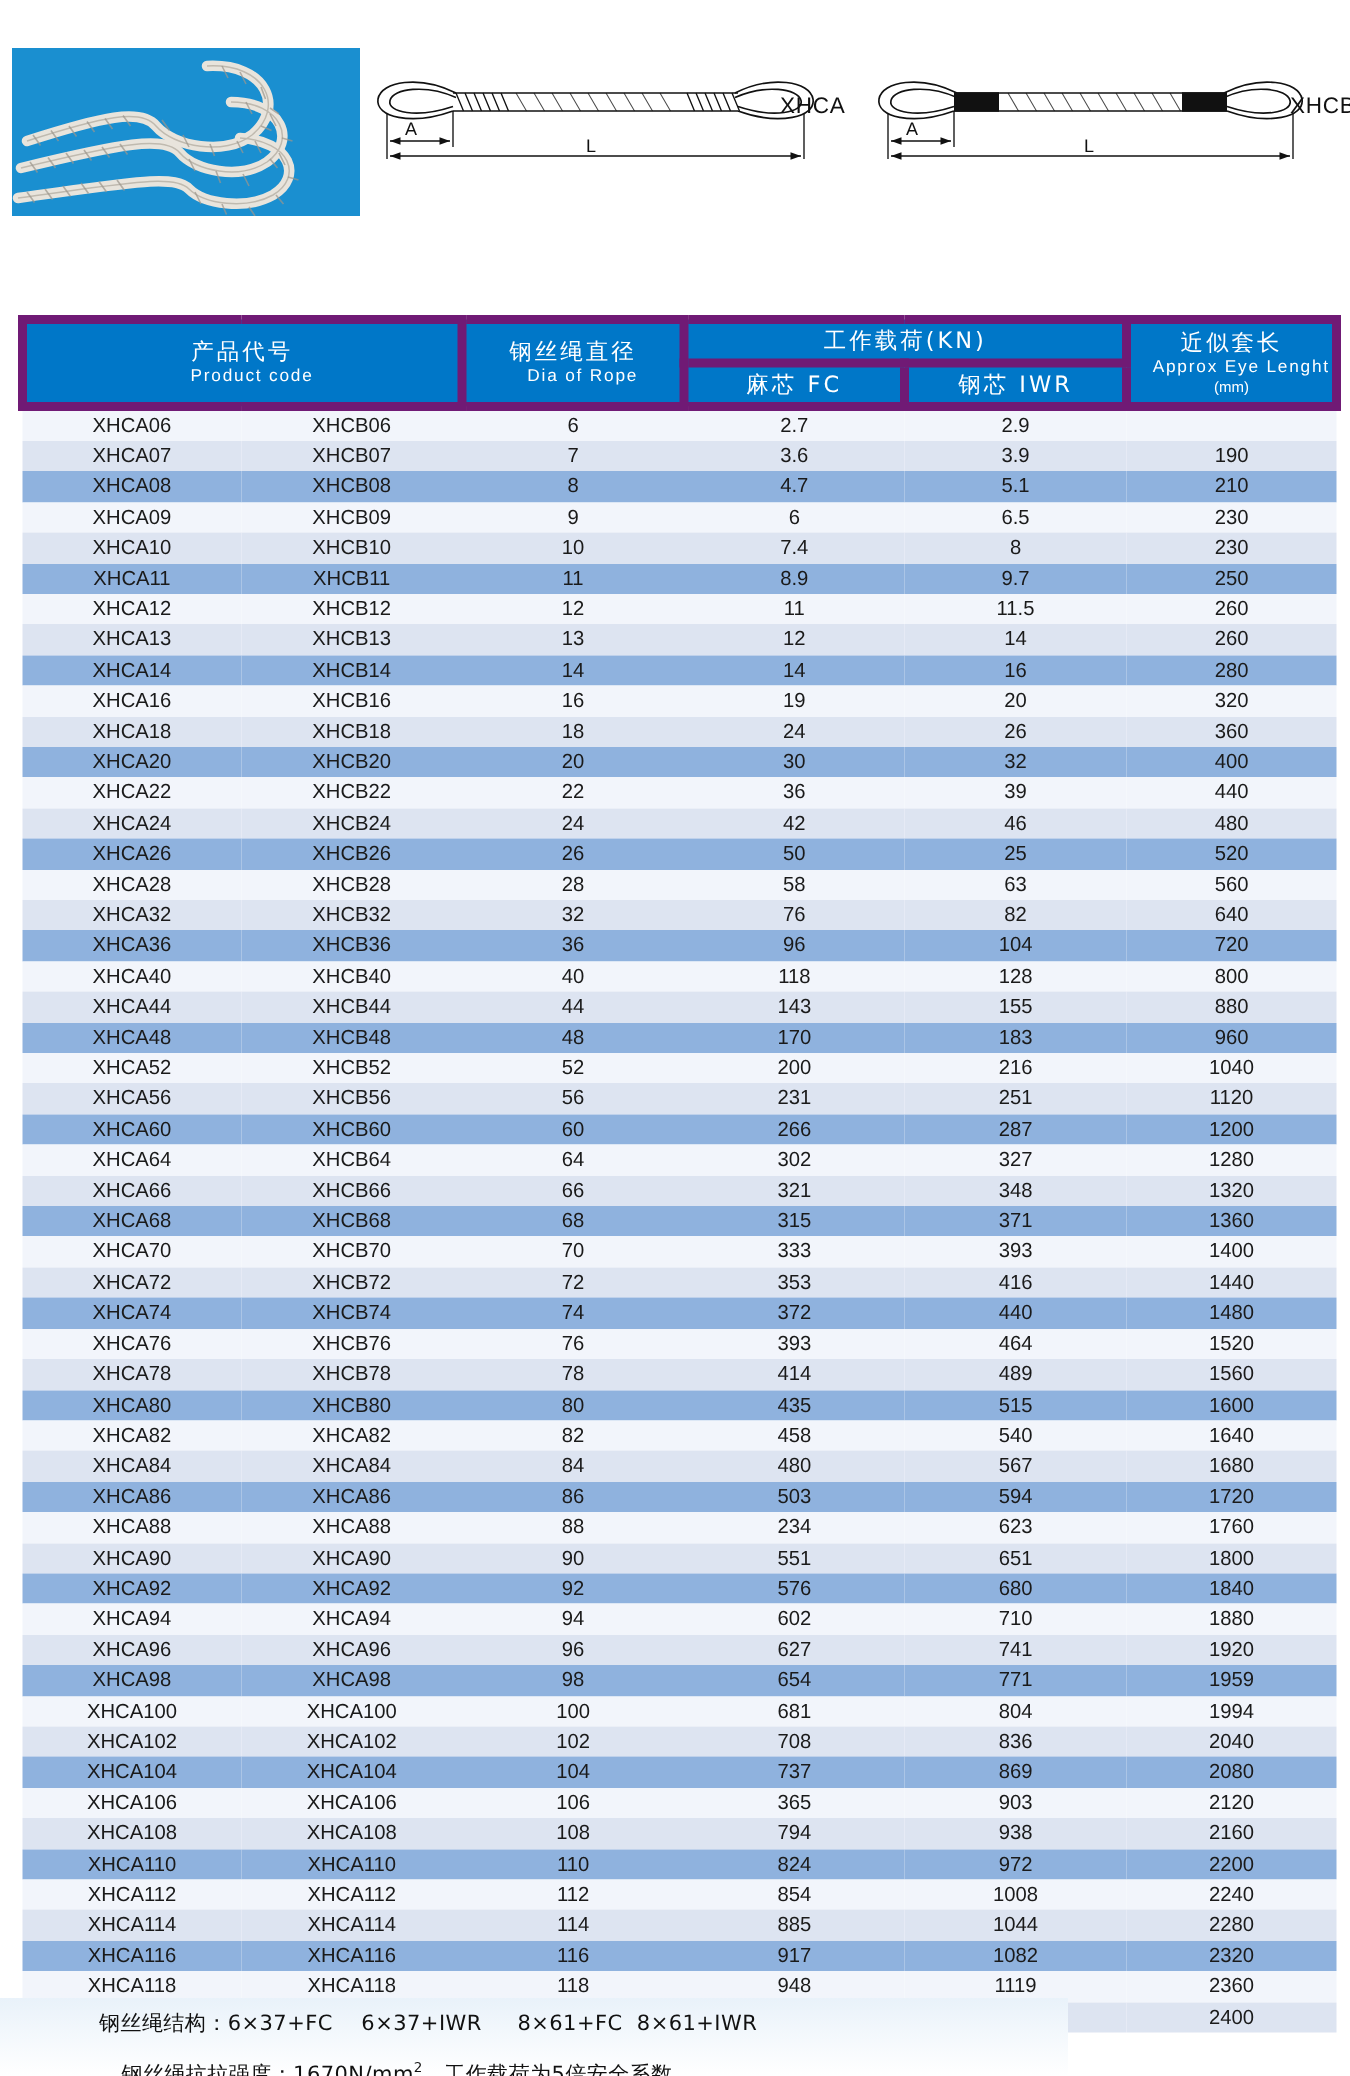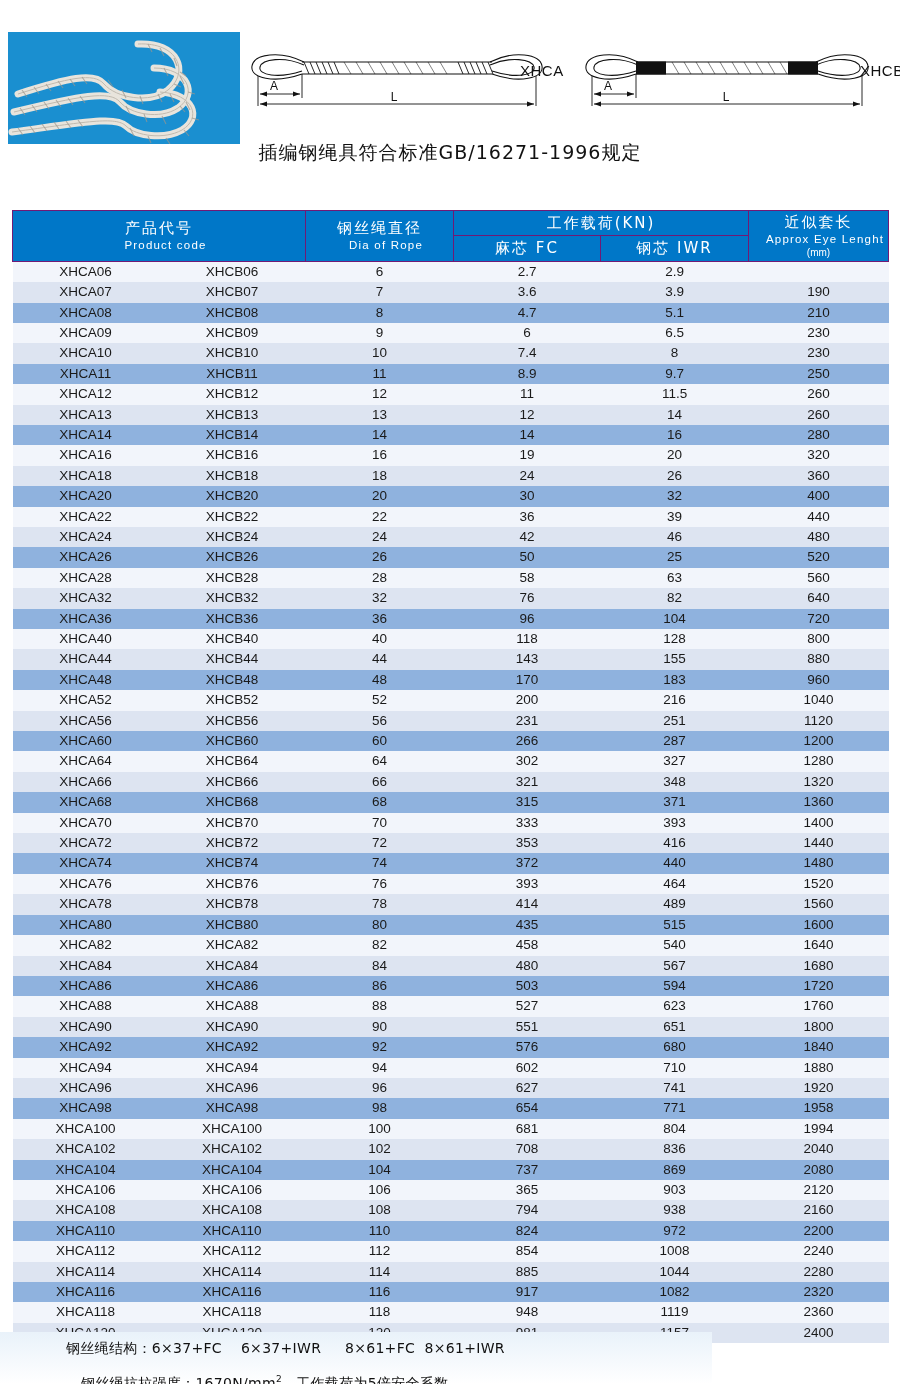--- a/index.html
+++ b/index.html
@@ -35,21 +35,21 @@
     font-size:19px;color:#111;letter-spacing:1px;
     font-family:"DejaVu Sans","Liberation Sans",sans-serif;
   }
 
   
   .tbl-wrap{position:absolute;left:12px;top:210px;width:876px;}
   table{border-collapse:collapse;width:876px;table-layout:fixed;}
 
   thead th{
     background:#0077c8;color:#ffffff;font-weight:normal;
-    border:1px solid #701a75;
+    border:6px solid #701a75;
     padding:2px 0;text-align:center;vertical-align:middle;
   }
   .h-cn{font-size:15px;font-family:"DejaVu Sans","Liberation Sans",sans-serif;letter-spacing:2px;display:block;line-height:1.25;}
   .h-en{font-size:11.5px;letter-spacing:1.2px;display:block;line-height:1.3;padding-left:13px;}
   .h-unit{font-size:10px;display:block;line-height:1.2;}
 
   tbody td{
     text-align:center;font-size:13.5px;color:#1a1a1a;
     height:20.4px;line-height:20.4px;padding:0;
     border:none;
@@ -181,21 +181,20 @@
         <polygon points="284,80 277,77.5 277,82.5"></polygon>
       </g>
       <text x="32" y="66" font-family="Liberation Sans, sans-serif" font-size="12" fill="#111" text-anchor="middle">A</text>
       <text x="150" y="77" font-family="Liberation Sans, sans-serif" font-size="12" fill="#111" text-anchor="middle">L</text>
     </svg>
   </div>
 
   <div class="dlabel a">XHCA</div>
   <div class="dlabel b">XHCB</div>
 
-  <div class="std-title">插编钢绳具符合标准GB/16271-1996规定</div>
 </div>
 
 <div class="tbl-wrap">
   <table>
     <colgroup>
       <col class="c-a">
         <col class="c-b">
         <col class="c-dia">
       <col class="c-fc">
         <col class="c-iwr">
@@ -515,21 +514,21 @@
           <td>XHCA86</td>
           <td>86</td>
           <td>503</td>
           <td>594</td>
           <td>1720</td>
         </tr>
         <tr class="r0">
           <td>XHCA88</td>
           <td>XHCA88</td>
           <td>88</td>
-          <td>527</td>
+          <td>234</td>
           <td>623</td>
           <td>1760</td>
         </tr>
         <tr class="r1">
           <td>XHCA90</td>
           <td>XHCA90</td>
           <td>90</td>
           <td>551</td>
           <td>651</td>
           <td>1800</td>
@@ -557,21 +556,21 @@
           <td>627</td>
           <td>741</td>
           <td>1920</td>
         </tr>
         <tr class="r2">
           <td>XHCA98</td>
           <td>XHCA98</td>
           <td>98</td>
           <td>654</td>
           <td>771</td>
-          <td>1958</td>
+          <td>1959</td>
         </tr>
         <tr class="r0">
           <td>XHCA100</td>
           <td>XHCA100</td>
           <td>100</td>
           <td>681</td>
           <td>804</td>
           <td>1994</td>
         </tr>
         <tr class="r1">

